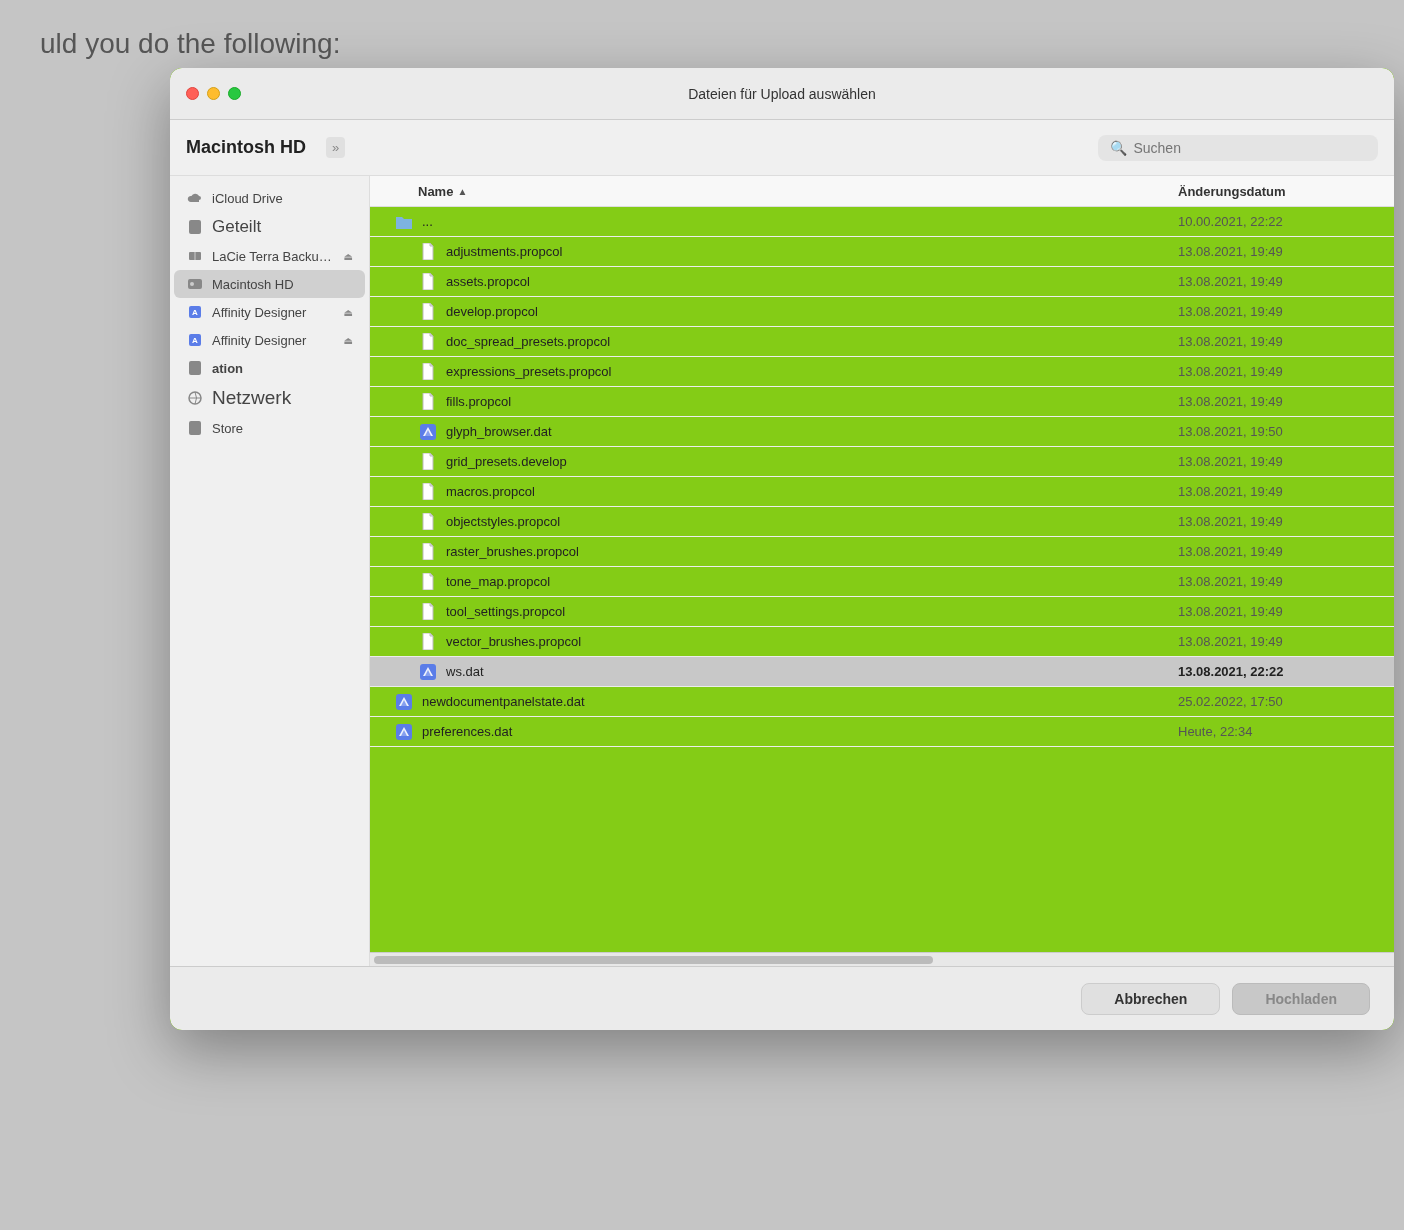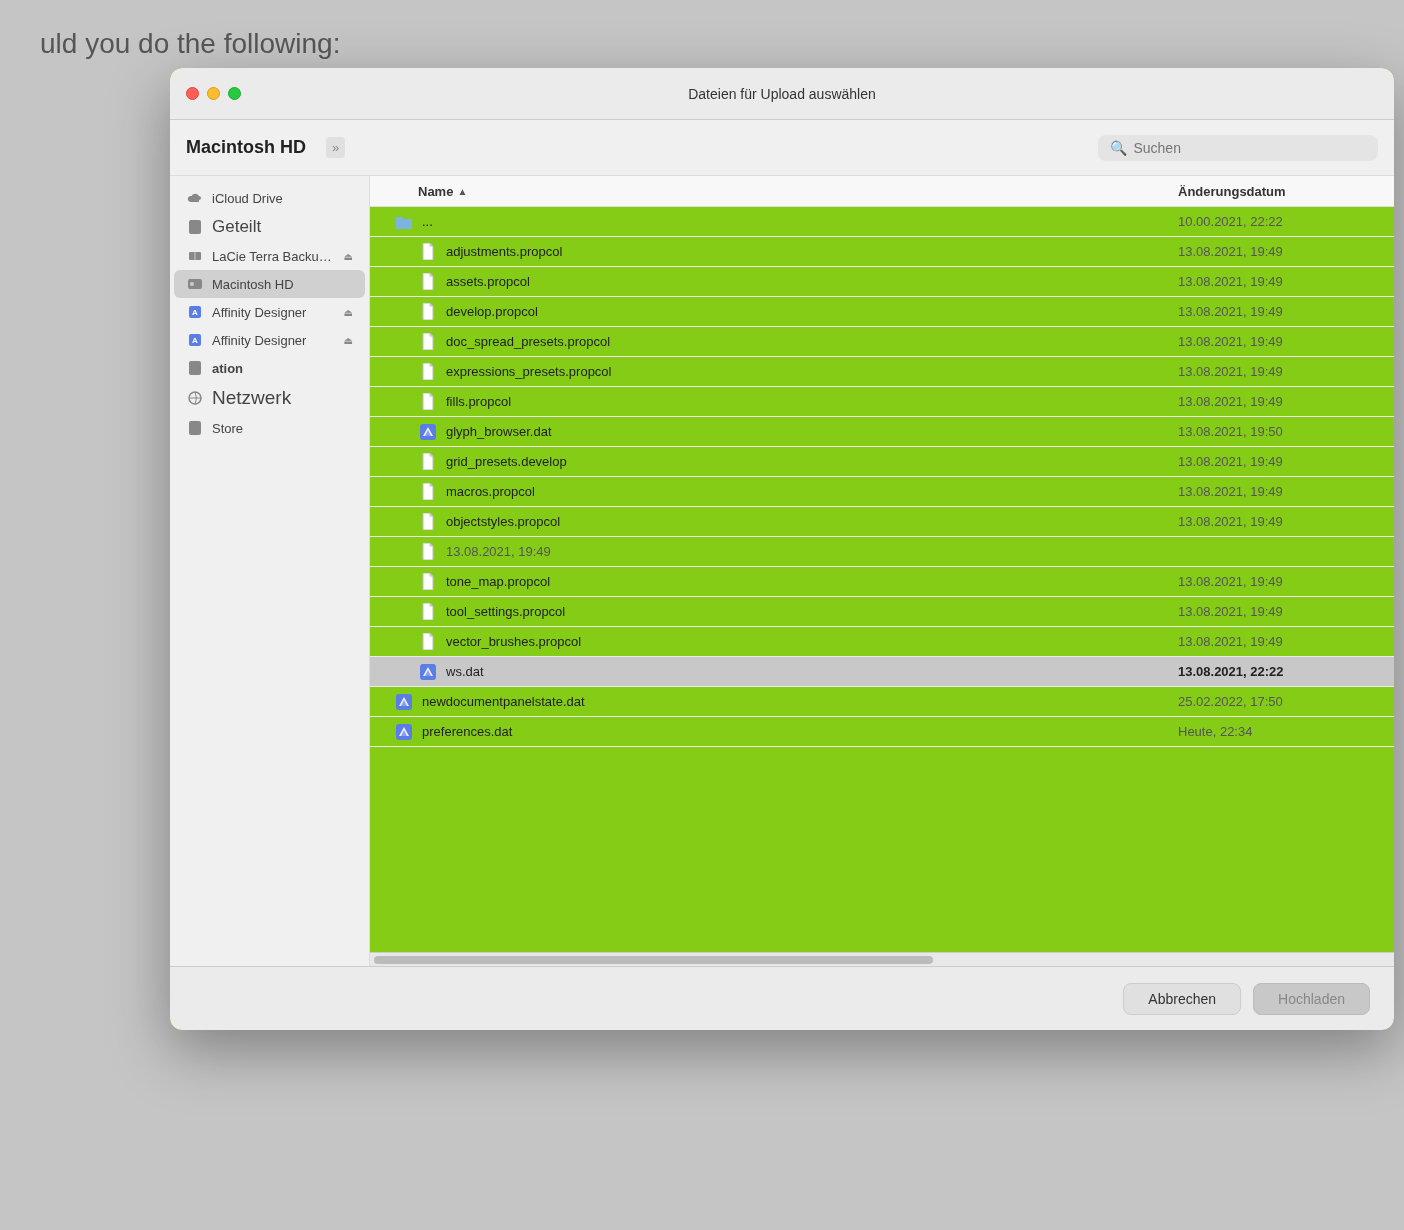--- a/index.html
+++ b/index.html
@@ -309,24 +309,24 @@
       border-top: 1px solid #ccc;
       display: flex;
       align-items: center;
       justify-content: flex-end;
       padding: 0 24px;
       gap: 12px;
       border-radius: 0 0 12px 12px;
     }
 
     .btn {
-      padding: 7px 24px;
+      padding: 7px 32px;
       border-radius: 8px;
       font-size: 14px;
-      font-weight: 400;
+      font-weight: 700;
       cursor: pointer;
       border: 1px solid transparent;
     }
 
     .btn-cancel {
       background: #e0e0e0;
       color: #333;
       border-color: #ccc;
     }
 
@@ -602,20 +602,21 @@
             <div class="file-date">13.08.2021, 19:49</div>
           </div>
           <div class="file-row">
             <div class="file-indent"></div>
             <div class="file-icon">
               <svg width="14" height="17" viewBox="0 0 14 17">
       <path d="M2 0 h7 l3 3 v14 H2 Z" fill="white" stroke="#bbb" stroke-width="1"></path>
       <path d="M9 0 l3 3 H9 Z" fill="#e0e0e0" stroke="#bbb" stroke-width="1"></path>
     </svg>
             </div>
+            <div class="file-name">raster_brushes.propcol</div>
             <div class="file-date">13.08.2021, 19:49</div>
           </div>
           <div class="file-row">
             <div class="file-indent"></div>
             <div class="file-icon">
               <svg width="14" height="17" viewBox="0 0 14 17">
       <path d="M2 0 h7 l3 3 v14 H2 Z" fill="white" stroke="#bbb" stroke-width="1"></path>
       <path d="M9 0 l3 3 H9 Z" fill="#e0e0e0" stroke="#bbb" stroke-width="1"></path>
     </svg>
             </div>

